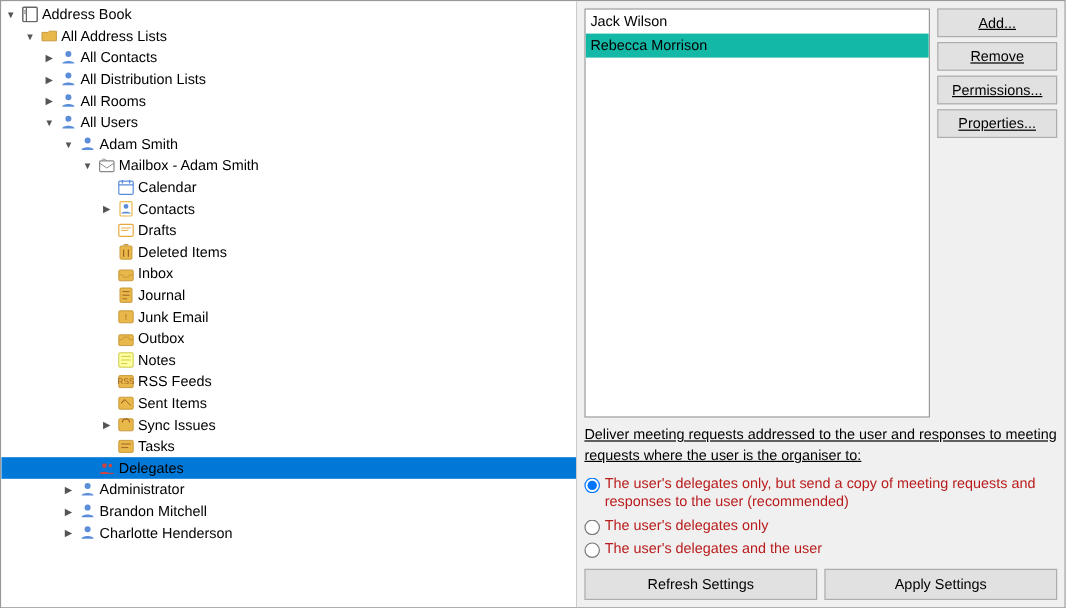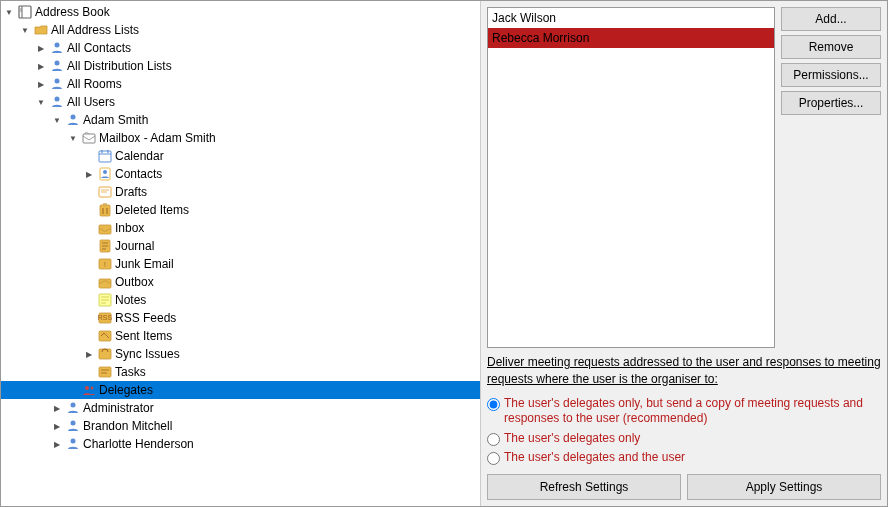--- a/index.html
+++ b/index.html
@@ -98,26 +98,27 @@
       border: 1px solid #999;
       overflow-y: auto;
     }
     .delegate-item {
       padding: 2px 4px;
       cursor: pointer;
       height: 20px;
       display: flex;
       align-items: center;
     }
-    .delegate-item.selected { background: #b91c1c; }
+    .delegate-item.selected { background: #14b8a6; }
     .right-buttons {
       display: flex;
       flex-direction: column;
       gap: 4px;
       width: 100px;
+      text-decoration: underline;
     }
     .btn {
       background: #e1e1e1;
       border: 1px solid #adadad;
       padding: 4px 8px;
       cursor: pointer;
       font-size: 12px;
       text-align: center;
       min-height: 24px;
       display: flex;

